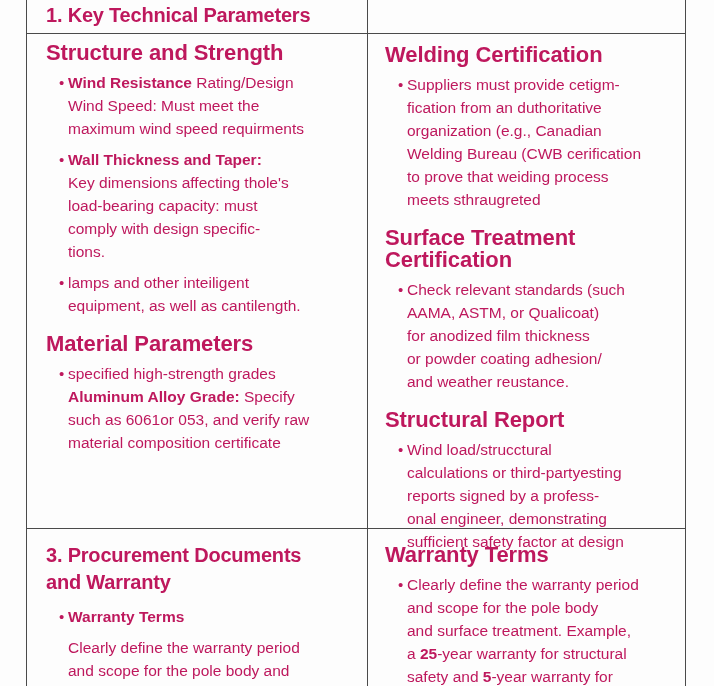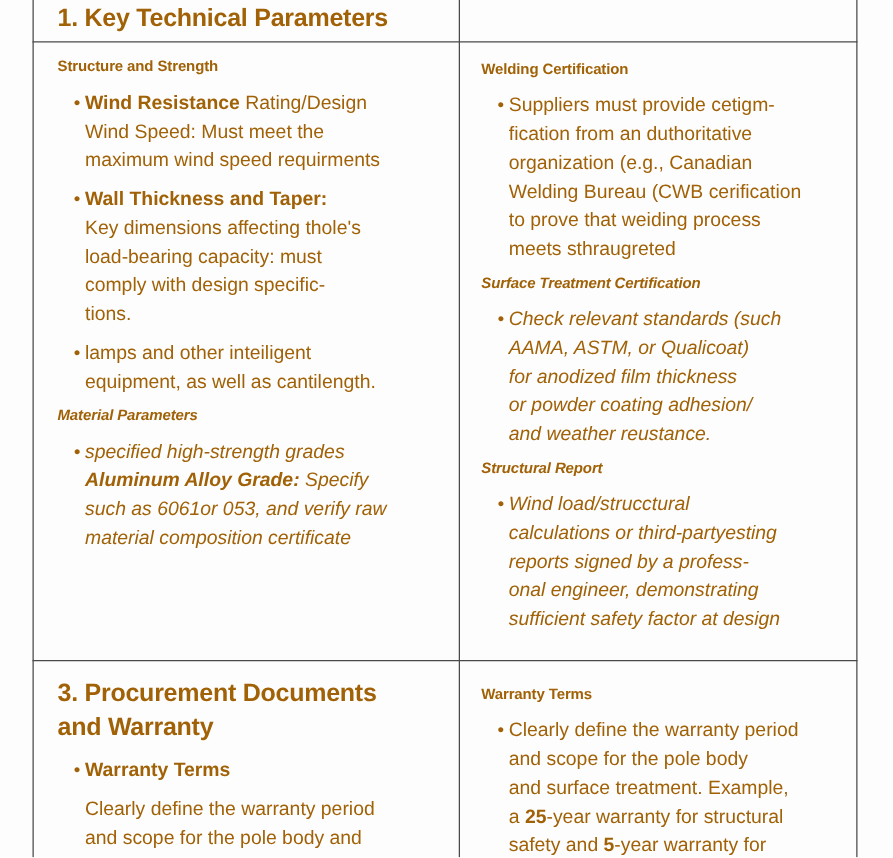--- a/index.html
+++ b/index.html
@@ -1,40 +1,40 @@
 <!DOCTYPE html>
 <html><head>
 <meta charset="utf-8">
 <style>
   html,body{margin:0;padding:0;background:#fff;}
   .page{
     position:relative;width:714px;height:686px;background:#fdfdfd;
     overflow:hidden;
     font-family:"Liberation Sans", sans-serif;
-    color:#a16207;
+    color:#be185d;
     -webkit-font-smoothing:antialiased;
   }
   .vline{position:absolute;top:0;bottom:0;width:1px;background:#4a4a4a;}
   .hline{position:absolute;left:26px;width:660px;height:1px;background:#4a4a4a;}
   .v-left{left:26px;}
   .v-mid{left:367px;}
   .v-right{left:685px;}
   .h-1{top:33px;}
   .h-2{top:528px;}
 
   .cell{position:absolute;font-size:15.5px;line-height:23px;}
   .cell-title-1{left:46px;top:2px;width:330px;}
   .cell-l1{left:46px;top:42px;width:312px;}
   .cell-r1{left:385px;top:44px;width:295px;}
   .cell-l2{left:46px;top:542px;width:318px;}
   .cell-r2{left:385px;top:544px;width:295px;}
 
   .doc-title{font-size:20px;line-height:27px;font-weight:700;letter-spacing:-0.2px;}
-  .sec-heading{font-size:12px;line-height:22px;font-weight:700;margin:0;letter-spacing:-0.1px;}
-  .sec + .sec{margin-top:4px;font-style:italic;}
+  .sec-heading{font-size:22px;line-height:22px;font-weight:700;margin:0;letter-spacing:-0.1px;}
+  .sec + .sec{margin-top:16px;}
 
   .bullet{display:flex;margin:8px 0 0 13px;}
   .bullet:first-of-type{margin-top:7px;}
   .marker{flex:none;width:9px;font-size:15px;}
   .btext{flex:1;}
   .tline{white-space:nowrap;}
   .b{font-weight:700;}
 
   
   .cell-l2 .btext .tline:first-child{margin-bottom:8px;}

